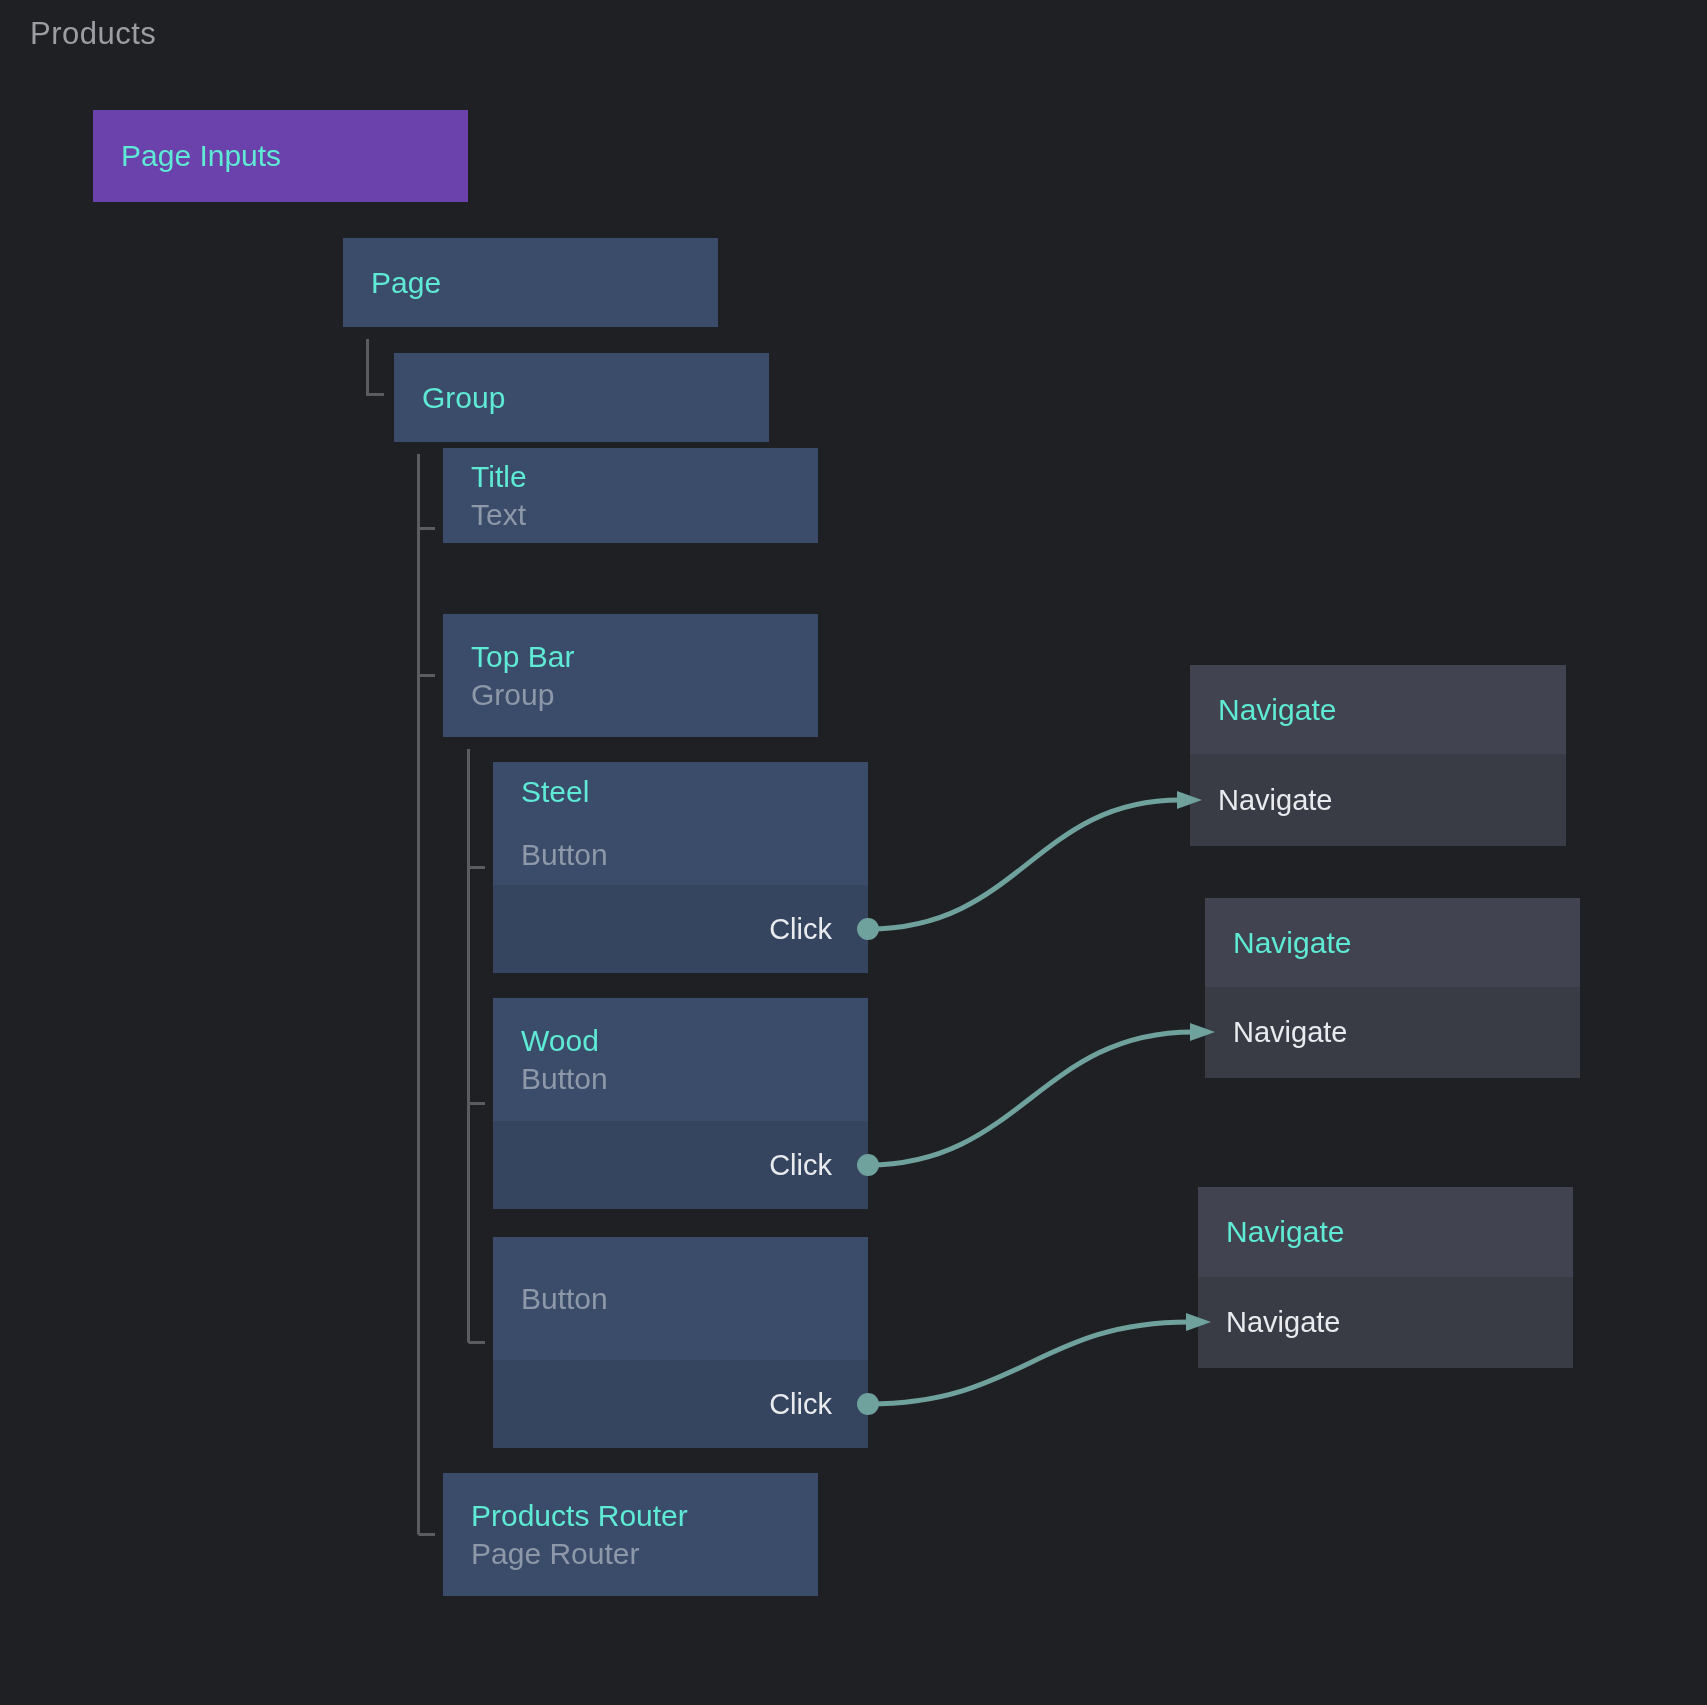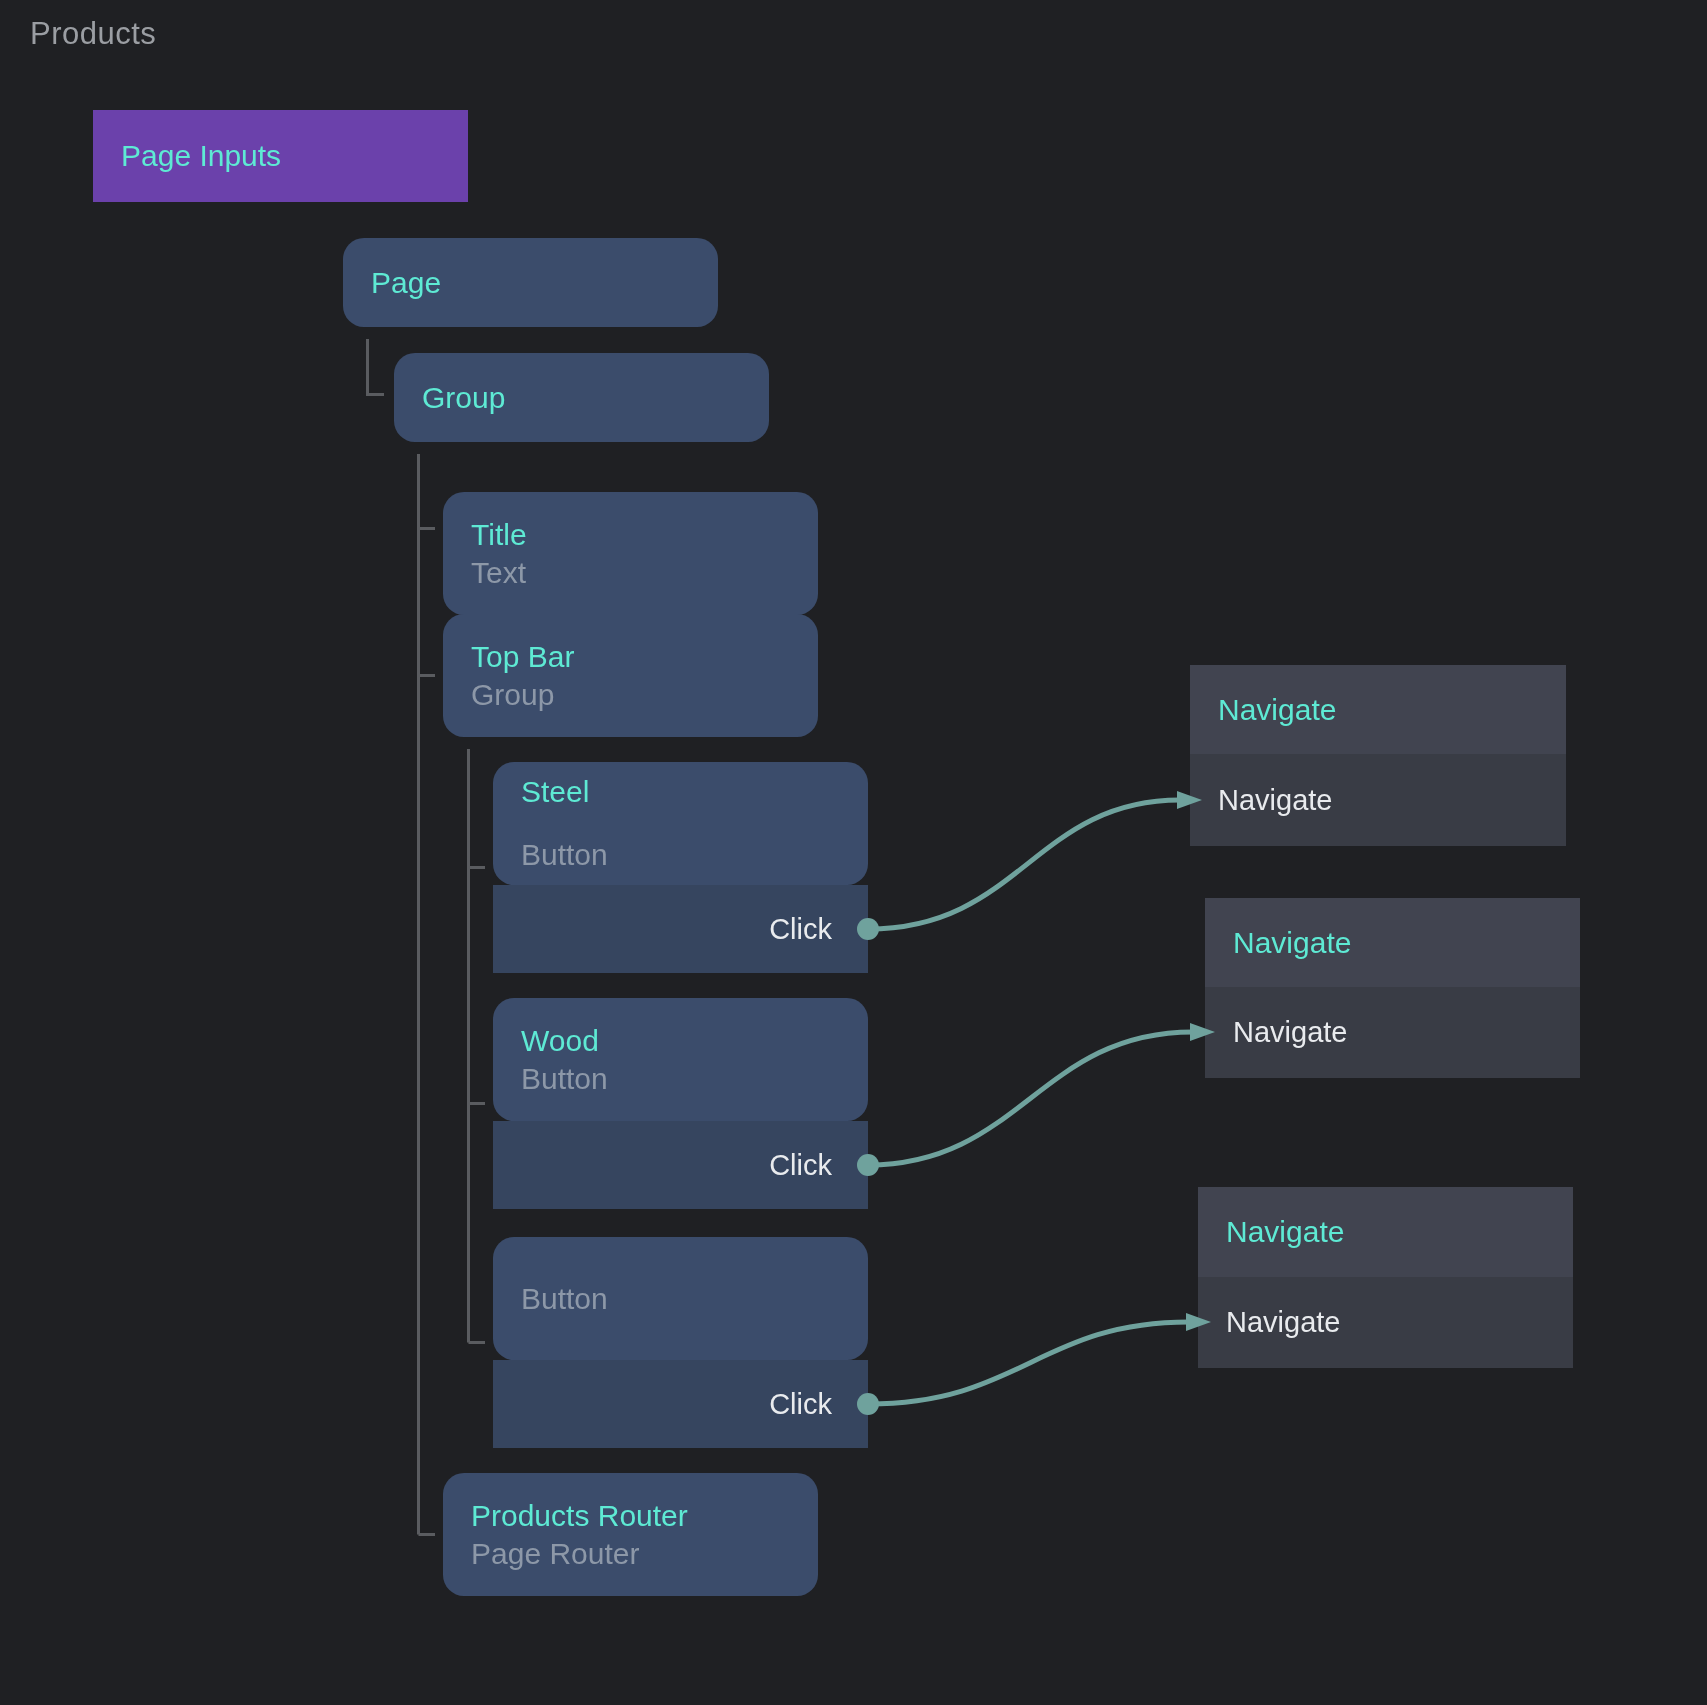--- a/index.html
+++ b/index.html
@@ -21,21 +21,21 @@
   .node .header{
     display:flex;flex-direction:column;justify-content:center;
     padding-left:28px;box-sizing:border-box;height:100%;
   }
   .node-title{
     font-size:30px;color:#5eead4;line-height:38px;white-space:nowrap;
   }
   .node-subtitle{
     font-size:30px;color:#8d98a8;line-height:38px;white-space:nowrap;
   }
-  .blue  .header{background:#3b4c6b;border-radius:21px;}
+  .blue  .header{background:#3b4c6b;}
   .purple .header{background:#6b41ab;}
   .gray  .header{background:#414450;}
   .ports-row{
     display:flex;align-items:center;box-sizing:border-box;
   }
   .blue .ports-row{background:#36455f;justify-content:flex-end;padding-right:36px;}
   .gray .ports-row{background:#393c45;justify-content:flex-start;padding-left:28px;}
   .port-label{font-size:29px;color:#e9ebee;white-space:nowrap;}
   svg.overlay{position:absolute;left:0;top:0;pointer-events:none;}
 </style>
@@ -74,21 +74,21 @@
       <span class="node-title">Page</span>
     </div>
   </div>
 
   <div class="node blue" style="left:394px;top:353px;width:375px;height:89px;">
     <div class="header">
       <span class="node-title">Group</span>
     </div>
   </div>
 
-  <div class="node blue" style="left:443px;top:492px;width:375px;height:123px;">
+  <div class="node blue" style="left:443px;top:448px;width:375px;height:95px;">
     <div class="header">
       <span class="node-title">Title</span>
       <span class="node-subtitle">Text</span>
     </div>
   </div>
 
   <div class="node blue" style="left:443px;top:614px;width:375px;height:123px;">
     <div class="header">
       <span class="node-title">Top Bar</span>
       <span class="node-subtitle">Group</span>

